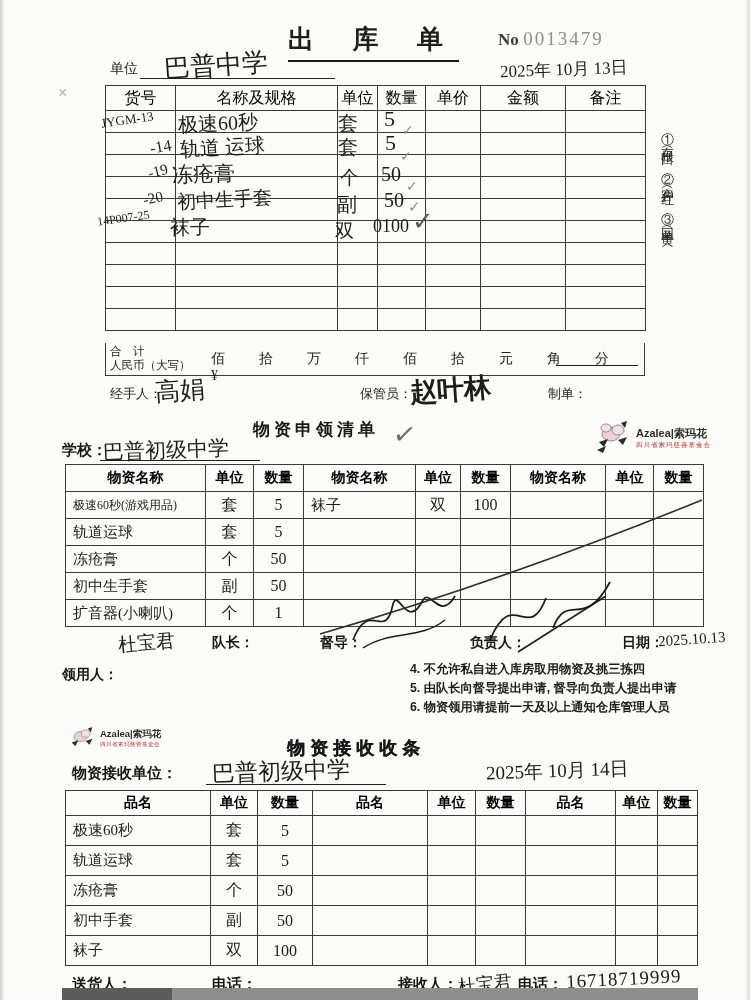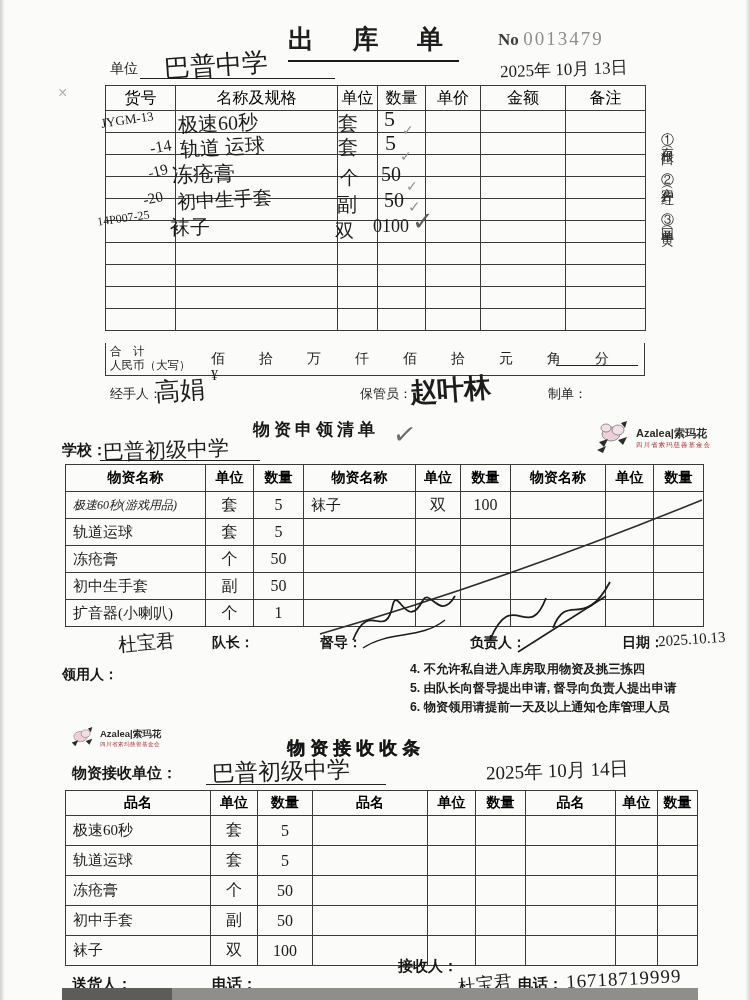--- a/index.html
+++ b/index.html
@@ -15,21 +15,21 @@
   table.grid th{font-weight:400;}
   #out-table th{height:24px;font-size:16px;font-family:"Liberation Serif",serif;}
   #out-table td{height:21px;}
   #req-table th,#rec-table th{font-family:"Liberation Sans",sans-serif;font-weight:700;font-size:14px;}
   #req-table th{height:26px;}
   #rec-table th{height:24px;}
   #req-table td{height:26px;}
   #rec-table td{height:29px;}
   .cell-hand{font-size:16px;text-align:center;}
   td.cell-hand:nth-child(3n+1){text-align:left;padding-left:7px;font-size:15px;}
-  #req-table tbody tr:first-child td:first-child{font-size:12px;font-style:italic;}
+  #req-table tbody tr:first-child td:first-child{font-size:12px;}
   .vertical{writing-mode:vertical-rl;text-orientation:upright;}
   .totalbar{border:1px solid #3a3a38;border-top:none;}
   .uline{display:inline-block;border-bottom:1.5px solid #222;}
   .note{font-size:12.3px;line-height:19px;font-weight:700;color:#1b1b1b;}
   svg{display:block;}
 </style>
 </head>
 <body>
 
 <div class="abs" style="left:0;top:0;width:614px;height:412px;">
@@ -454,21 +454,21 @@
           <td class="hand cell-hand"></td>
           <td class="hand cell-hand"></td>
           <td class="hand cell-hand"></td>
           <td class="hand cell-hand"></td>
         </tr>
       </tbody>
   </table>
 
   <span class="abs blabel" style="left:72px;top:253px;font-size:15px;">送货人：</span>
   <span class="abs blabel" style="left:212px;top:253px;font-size:15px;">电话：</span>
-  <span class="abs blabel" style="left:398px;top:235px;font-size:15px;">接收人：</span>
+  <span class="abs blabel" style="left:398px;top:253px;font-size:15px;">接收人：</span>
   <span class="abs hand" style="left:458px;top:250px;font-size:18px;transform:rotate(-6deg);">杜宝君</span>
   <span class="abs blabel" style="left:518px;top:253px;font-size:15px;">电话：</span>
   <span class="abs hand" style="left:566px;top:246px;font-size:19px;transform:rotate(-3deg);letter-spacing:1px;">16718719999</span>
 </div>
 
 <div class="abs" style="left:62px;top:988px;width:636px;height:12px;background:#8e8e8a;"></div>
 <div class="abs" style="left:62px;top:988px;width:110px;height:12px;background:#5c5c58;"></div>
 <div class="abs" style="left:0;top:0;width:5px;height:1000px;background:linear-gradient(to right,#cfcfcb,rgba(255,255,255,0));"></div>
 <div class="abs" style="left:745px;top:0;width:5px;height:1000px;background:linear-gradient(to left,#d8d8d4,rgba(255,255,255,0));"></div>
 

